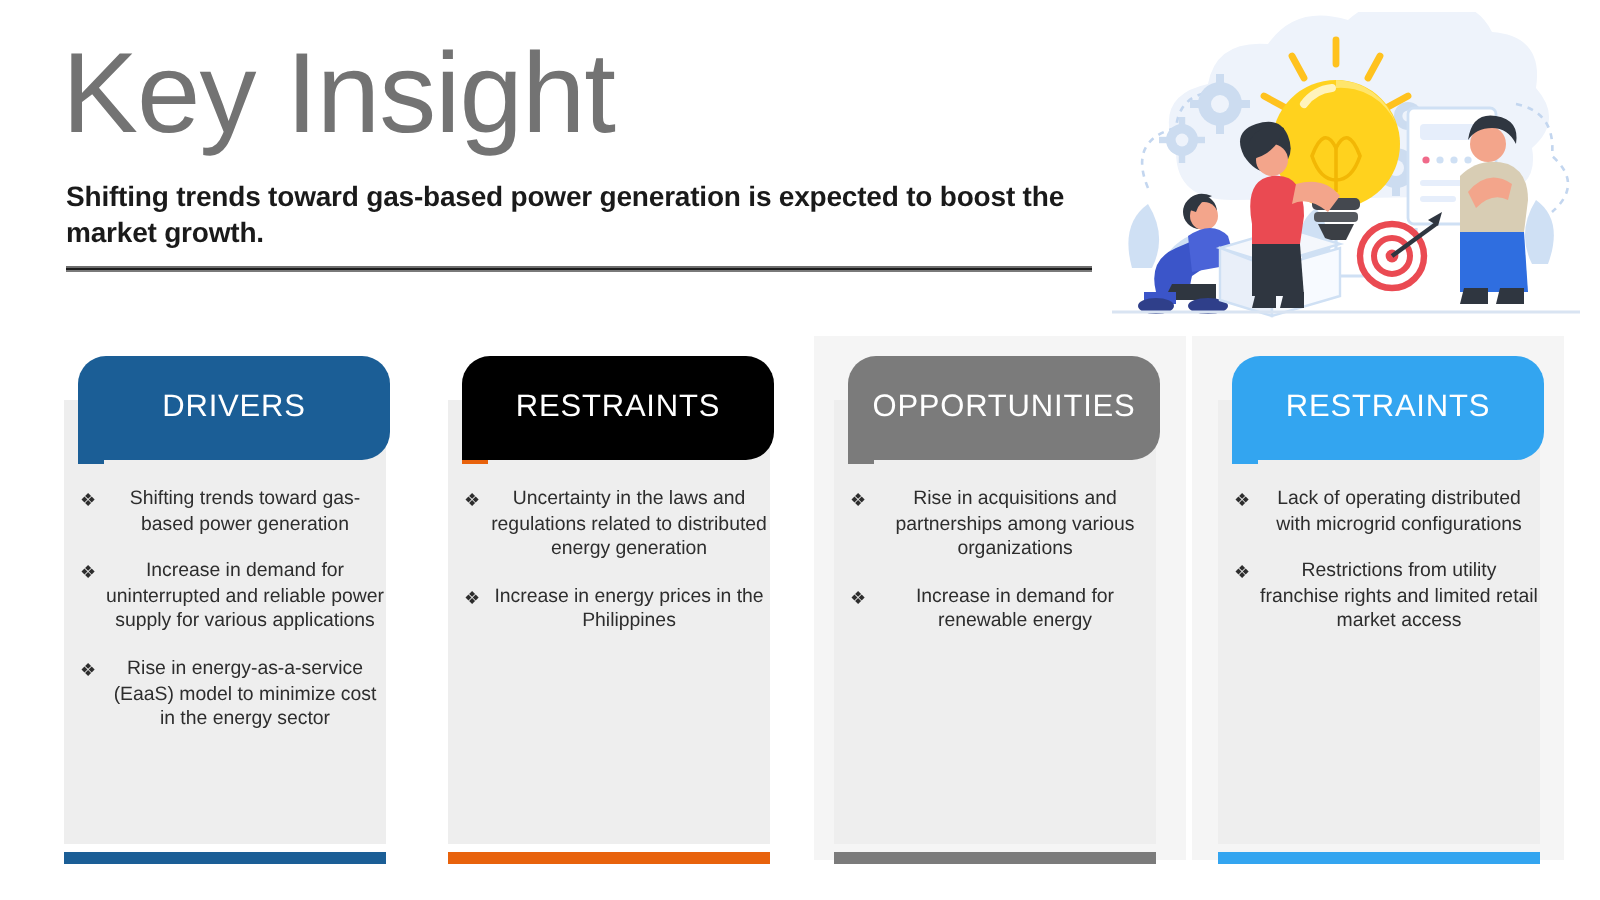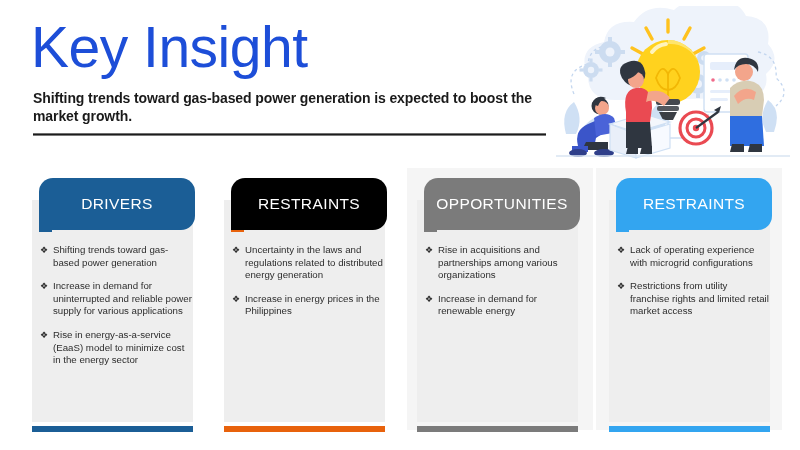--- a/index.html
+++ b/index.html
@@ -12,21 +12,21 @@
     overflow:hidden;
     position:relative;
   }
   .slide { position:relative; width:800px; height:450px; overflow:hidden; background:#fff; }
 
   
   .page-title {
     position:absolute; left:31px; top:16px;
     font-size:57px; line-height:63px;
     font-weight:400; letter-spacing:-0.5px;
-    color:#1d4ed8; white-space:nowrap;
+    color:#737373; white-space:nowrap;
   }
   .page-subtitle {
     position:absolute; left:33px; top:90px; width:512px;
     font-size:14px; line-height:17.5px; font-weight:700;
     color:#1a1a1a; letter-spacing:-0.1px;
   }
   .title-rule {
     position:absolute; left:33px; top:133px; width:513px; height:3px;
     background:linear-gradient(to bottom,#6e6e6e 0 1px,#1c1c1c 1px 2px,#7a7a7a 2px 3px);
   }
@@ -78,21 +78,21 @@
   .bullet {
     position:relative; display:flex; gap:5px;
     margin-bottom:11px;
     font-size:9.7px; line-height:12.6px;
     color:#2d2d2d; font-weight:400;
   }
   .bullet-mark {
     flex:0 0 auto; width:8px;
     font-size:9px; line-height:12.6px; color:#2d2d2d; text-align:center;
   }
-  .bullet-text { flex:1 1 auto; }
+  .bullet-text { flex:1 1 auto;text-align:center; }
 
   
   .footer-note {
     position:absolute; right:12px; top:433px;
     font-size:7.6px; color:#9a9a9a; letter-spacing:.1px; white-space:nowrap;margin-top:27px;
   }
 </style>
 </head>
 <body>
 
@@ -304,21 +304,21 @@
 
     <div class="card c4">
       <div class="card-body"></div>
       <div class="header-notch" style="background:#33A5F0"></div>
       <div class="card-header" style="background:#33A5F0">
         <span class="card-header-label">RESTRAINTS</span>
       </div>
       <div class="bullets">
         <div class="bullet">
           <span class="bullet-mark">❖</span>
-          <span class="bullet-text">Lack of operating experience with microgrid configurations</span>
+          <span class="bullet-text">Lack of operating distributed with microgrid configurations</span>
         </div>
         <div class="bullet">
           <span class="bullet-mark">❖</span>
           <span class="bullet-text">Restrictions from utility franchise rights and limited retail market access</span>
         </div>
       </div>
       <div class="card-accent" style="background:#33A5F0"></div>
     </div>
 
   </div>

